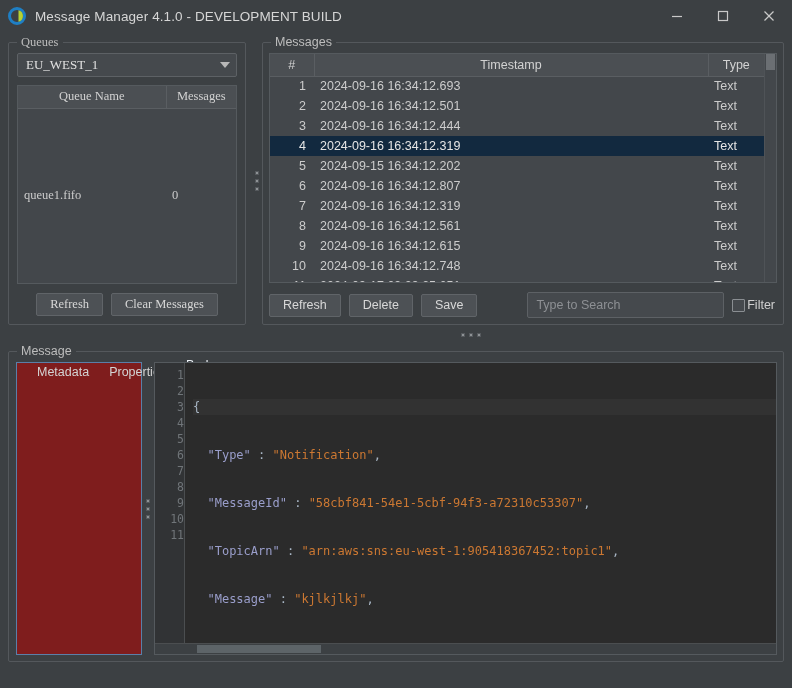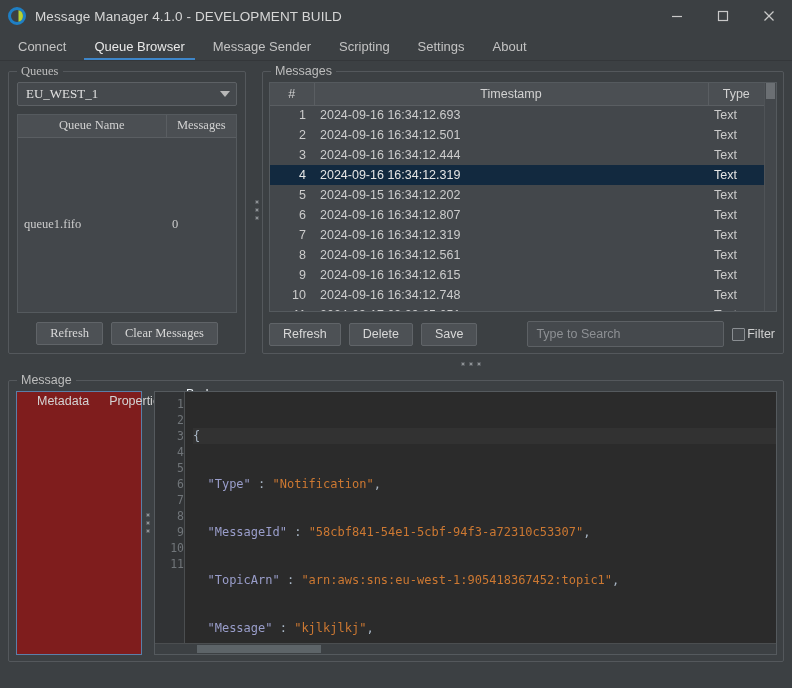--- a/index.html
+++ b/index.html
@@ -332,40 +332,20 @@
       </div>
       <div class="winbtn">
         <svg width="12" height="12" viewBox="0 0 12 12">
             <line x1="1.5" y1="1.5" x2="10.5" y2="10.5" stroke="#c9c9c9" stroke-width="1.2"></line>
             <line x1="10.5" y1="1.5" x2="1.5" y2="10.5" stroke="#c9c9c9" stroke-width="1.2"></line>
           </svg>
       </div>
     </div>
   </div>
 
-  <div class="tabbar">
-    <div class="tab">
-        <span>Connect</span>
-      </div>
-    <div class="tab active">
-        <span>Queue Browser</span>
-      </div>
-    <div class="tab">
-        <span>Message Sender</span>
-      </div>
-    <div class="tab">
-        <span>Scripting</span>
-      </div>
-    <div class="tab">
-        <span>Settings</span>
-      </div>
-    <div class="tab">
-        <span>About</span>
-      </div>
-  </div>
 
   <div class="body">
 
     <div class="top-row">
 
       <div class="queues-panel">
         <div class="group queues-group">
           <div class="group-title">Queues</div>
 
           <div class="combo">

